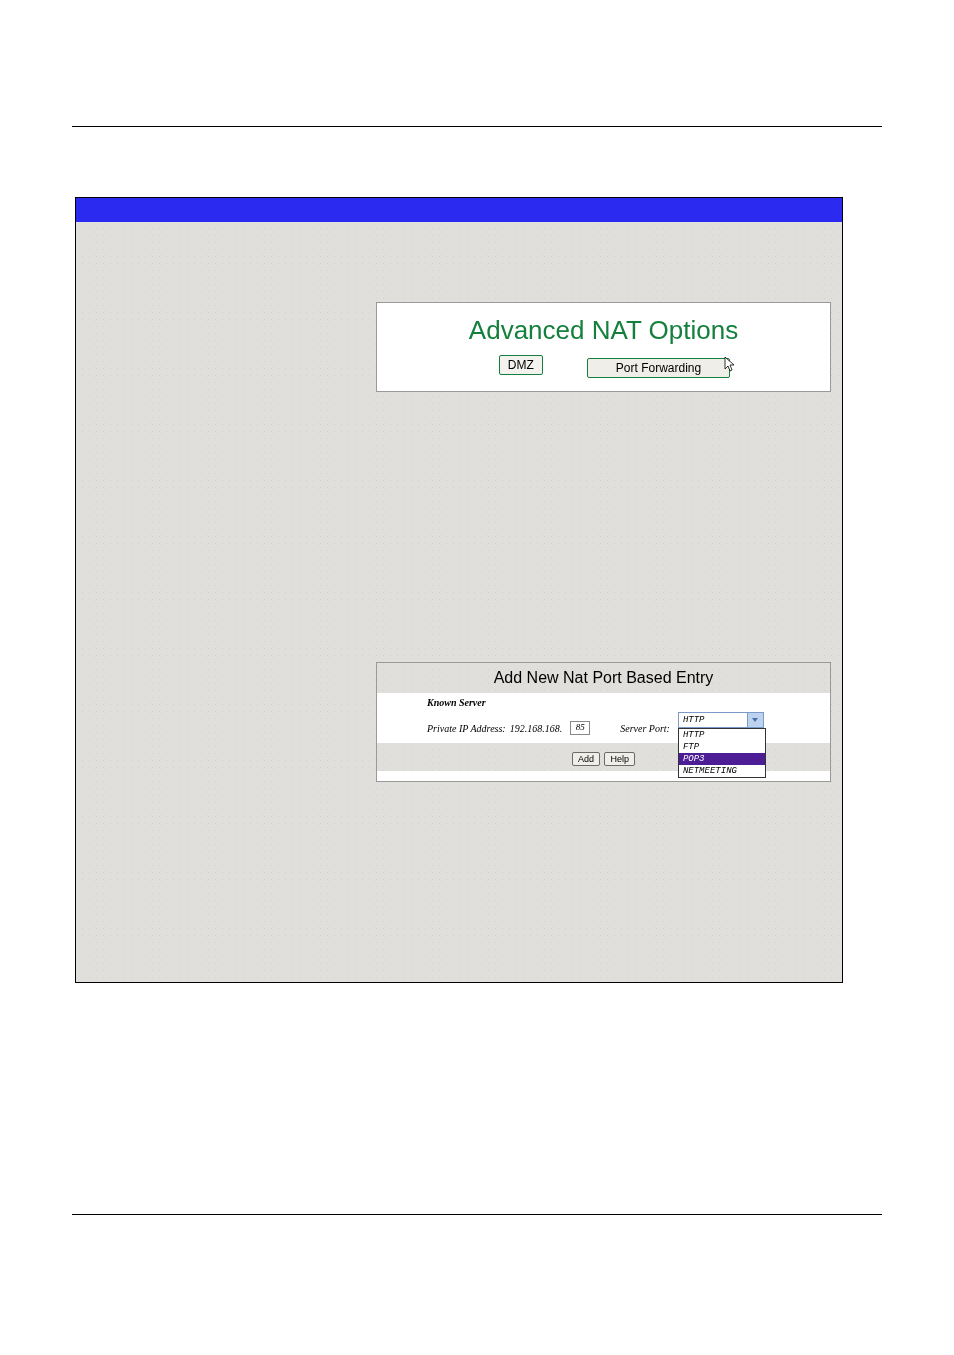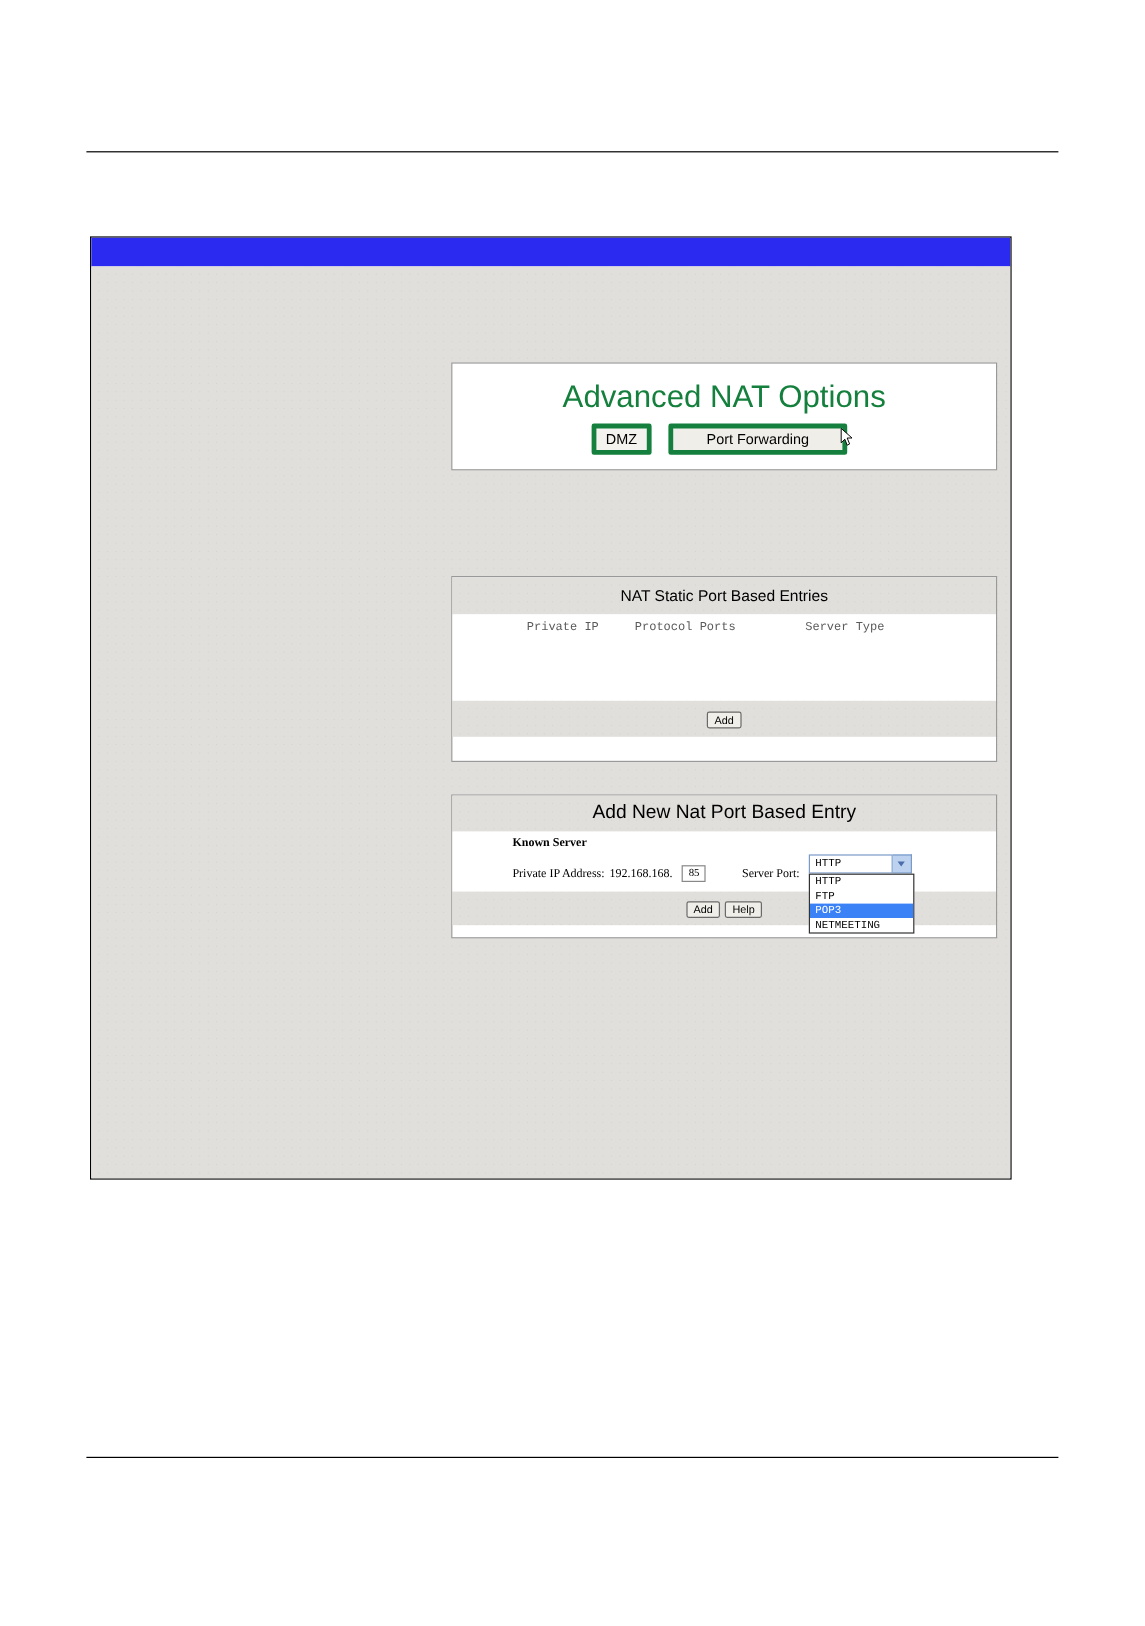--- a/index.html
+++ b/index.html
@@ -74,25 +74,26 @@
   }
   .tab-row {
     margin-top: 6px;
     display: flex;
     justify-content: center;
     gap: 14px;
     align-items: center;
   }
   .tab-btn {
     display: inline-block;
-    border: 4px solid #15803d;
+    border: 1px solid #15803d;
     padding: 2px 8px;
     font-size: 12px;
     background: #f4f2ef;
     border-radius: 2px;
+    margin-left: 30px;
   }
   .tab-btn.active {
     padding: 2px 28px;
     background: #f0eee9;
   }
   .cursor-n {
     display: inline-block;
     margin-left: -6px;
     margin-top: 4px;
     vertical-align: bottom;
@@ -144,20 +145,21 @@
   }
   .card3 .hdr {
     font-size: 16px;
     padding: 6px 0;
     text-align: center;
   }
   .card3 .body-white {
     background: #fff;
     height: 50px;
     padding: 4px 11px 0 50px;
+    font-style: italic;
   }
   .known-label {
     font-size: 10px;
     font-weight: 700;
     font-family: "Times New Roman", serif;
   }
   .form-row {
     margin-top: 4px;
     display: flex;
     align-items: center;
@@ -217,21 +219,21 @@
     font-family: "Courier New", monospace;
     font-size: 9px;
     width: 88px;
     z-index: 5;
   }
   .dropdown-list div {
     padding: 1px 4px;
     white-space: nowrap;
   }
   .dropdown-list .hl {
-    background: #3b82f6;
+    background: #4c1d95;
     color: #fff;
   }
   .card3 .footer {
     text-align: center;
     padding: 5px 0;
   }
   .bottom-rule {
     position: absolute;
     left: 72px;
     right: 72px;
@@ -259,33 +261,20 @@
               <span class="cursor-n">
                 <svg width="14" height="18" viewBox="0 0 14 18">
                   <path d="M1 1 L1 13 L4 10 L6 15 L8 14 L6 9 L10 9 Z" fill="#fff" stroke="#000" stroke-width="0.8"></path>
                 </svg>
               </span>
             </span>
           </div>
         </div>
       </div>
 
-      <div class="card card2">
-        <div class="hdr noise-bg">NAT Static Port Based Entries</div>
-        <div class="body-white">
-          <div class="cols">
-            <span class="col1">Private IP</span>
-            <span class="col2">Protocol Ports</span>
-            <span class="col3">Server Type</span>
-          </div>
-        </div>
-        <div class="footer noise-bg">
-          <span class="tiny-btn">Add</span>
-        </div>
-      </div>
 
       <div class="card card3">
         <div class="hdr noise-bg">Add New Nat Port Based Entry</div>
         <div class="body-white">
           <div class="known-label">Known Server</div>
           <div class="form-row">
             <span>Private IP Address:</span>
             <span style="margin-left:-4px;">192.168.168.</span>
             <span class="ip-input">85</span>
             <span style="width:14px;"></span>

